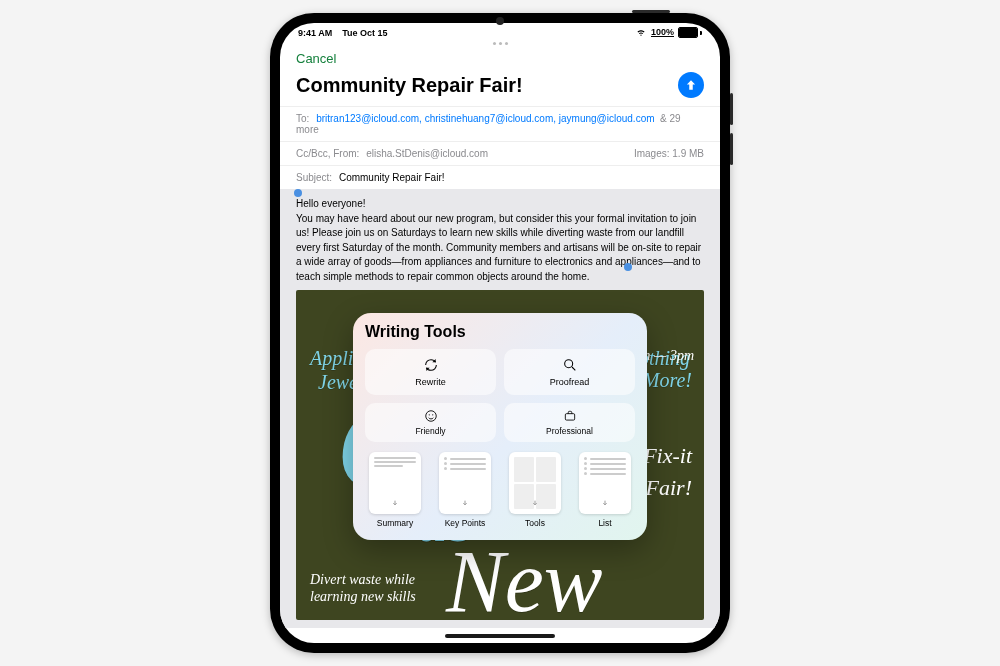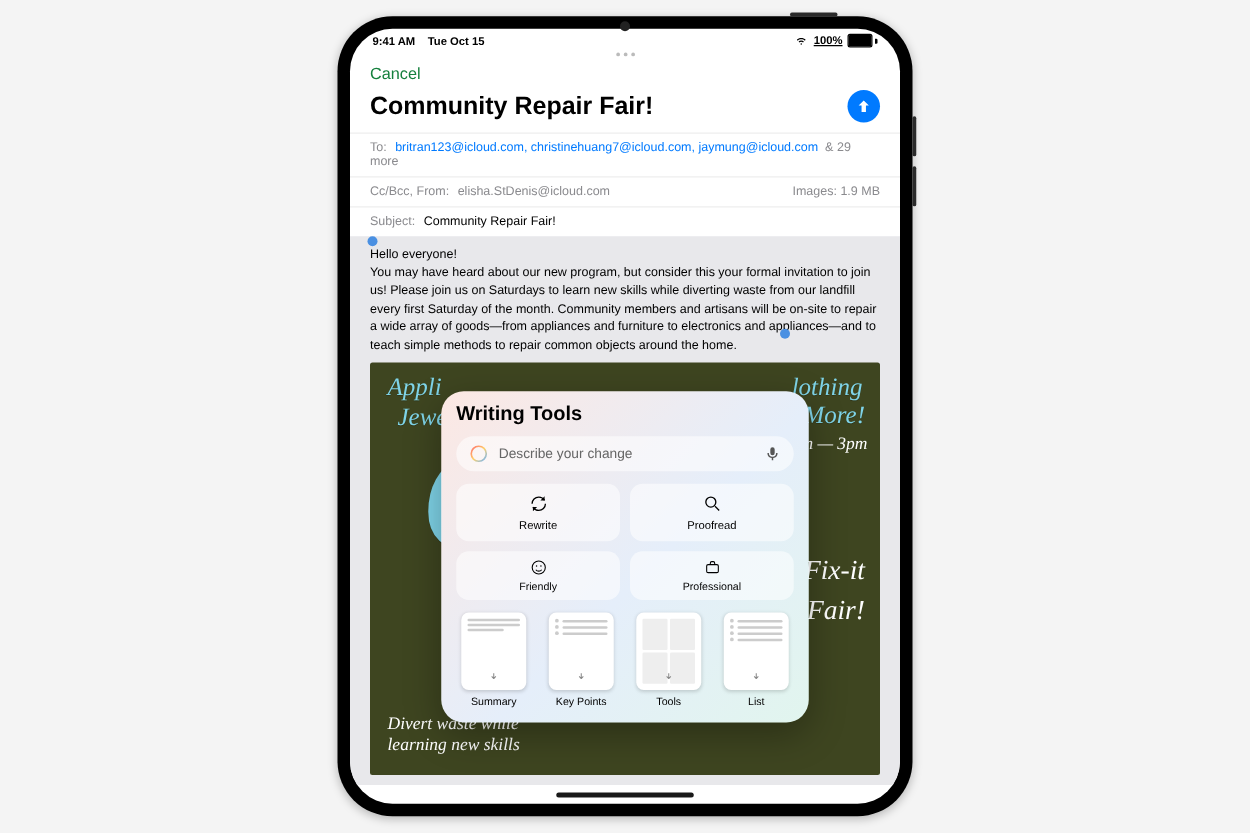--- a/index.html
+++ b/index.html
@@ -27,21 +27,21 @@
   .field .recips{color:#007aff;font-size:10px;}
   .field .more{color:#8a8a8e;}
   .field-right{color:#8a8a8e;}
   .field.subject .val{color:#000;}
   .body{padding:8px 16px;font-size:10px;line-height:1.45;color:#000;background:#e8e8eb;position:relative;}
   .sel-handle{position:absolute;width:8px;height:8px;background:#4a90e2;border-radius:50%;}
   .sel-handle.top{left:14px;top:0;}
   .sel-handle.bot{left:344px;top:74px;}
   
   .poster{margin-top:6px;height:330px;background:#3e4520;position:relative;overflow:hidden;border-radius:2px;}
-  .poster .serif-cyan{font-family:Georgia,"Times New Roman",serif;font-style:italic;color:#7fd4e8;position:absolute;text-shadow:0 1px 0 rgba(0,0,0,.2);}
+  .poster .serif-cyan{font-family:Georgia,"Times New Roman",serif;font-style:italic;color:#7fd4e8;position:absolute;text-shadow:0 1px 0 rgba(0,0,0,.2);margin-top:48px;}
   .poster .serif-white{font-family:Georgia,"Times New Roman",serif;font-style:italic;color:#fff;position:absolute;}
   .p1{left:14px;top:6px;font-size:20px;}
   .p2{left:22px;top:30px;font-size:20px;}
   .p3{right:14px;top:6px;font-size:20px;text-align:right;}
   .p4{right:12px;top:28px;font-size:20px;text-align:right;}
   .p5{right:10px;top:56px;font-size:14px;}
   .big-g{left:40px;top:50px;font-size:120px;line-height:1;}
   .big-as{left:120px;top:150px;font-size:64px;line-height:1;}
   .big-new{left:150px;top:200px;font-size:88px;line-height:1;color:#fff !important;}
   .fix{right:12px;top:150px;font-size:22px;text-align:right;}
@@ -168,40 +168,20 @@
           <div class="serif-white fix">
              <span>Fix-it</span><br><span>Fair!</span>
           </div>
           <div class="serif-white divert">Divert waste while learning new skills</div>
         </div>
       </div>
 
       <div class="popover">
         <div class="pop-title">Writing Tools</div>
 
-        <div class="describe">
-          <span class="sparkle">
-            <svg viewBox="0 0 24 24" width="16" height="16">
-                <circle cx="12" cy="12" r="9" fill="none" stroke="url(#g)" stroke-width="2"></circle>
-                <defs>
-                  <linearGradient id="g" x1="0" x2="1" y1="0" y2="1">
-                    <stop offset="0" stop-color="#ff6b6b"></stop>
-                    <stop offset=".5" stop-color="#ffd26b"></stop>
-                    <stop offset="1" stop-color="#6bb3ff"></stop>
-                  </linearGradient>
-                </defs>
-              </svg>
-          </span>
-          <span class="describe-text">Describe your change</span>
-          <span class="mic">
-            <svg viewBox="0 0 24 24" width="14" height="14">
-                <path fill="#555" d="M12 14a3 3 0 003-3V6a3 3 0 10-6 0v5a3 3 0 003 3zm5-3a5 5 0 01-10 0H5a7 7 0 006 6.9V21h2v-3.1A7 7 0 0019 11h-2z"></path>
-              </svg>
-          </span>
-        </div>
 
         <div class="row2">
           <div class="chip">
             <svg width="16" height="16" viewBox="0 0 24 24">
                 <path fill="none" stroke="#000" stroke-width="1.6" d="M4 12a8 8 0 018-8 8 8 0 017 4M20 12a8 8 0 01-8 8 8 8 0 01-7-4"></path>
                 <path fill="#000" d="M19 3v5h-5zM5 21v-5h5z"></path>
               </svg>
             <span>Rewrite</span>
           </div>
           <div class="chip">

